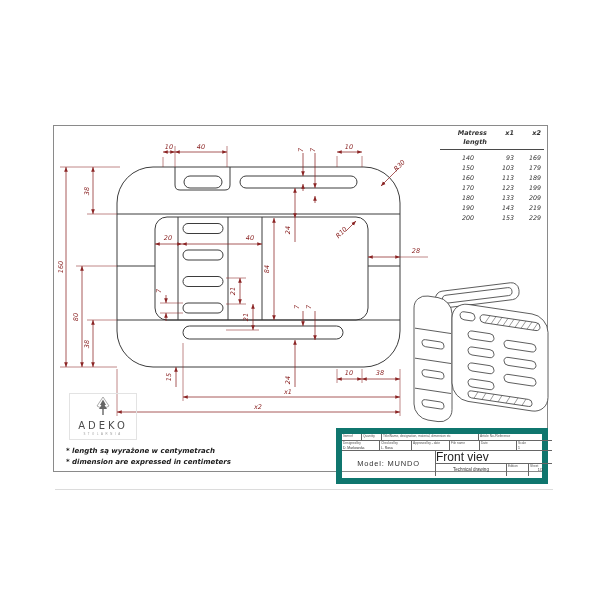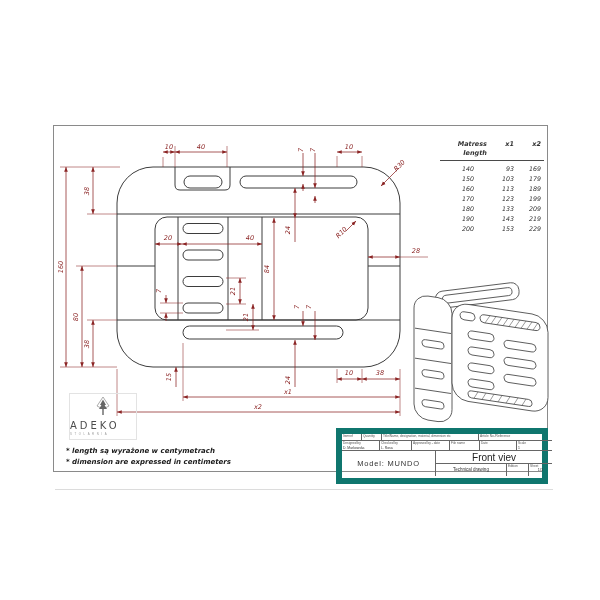--- a/index.html
+++ b/index.html
@@ -10,42 +10,42 @@
         border:1px solid #8a8a8a;box-sizing:border-box;}
   #bottom-shadow{position:absolute;left:55px;top:489px;width:498px;height:1px;background:#dcdcdc;}
   
   #draw{position:absolute;left:0;top:0;}
   .geo{stroke:#3d3d3d;stroke-width:1;fill:none;}
   .geo2{stroke:#3d3d3d;stroke-width:.8;fill:none;}
   .dim{stroke:#8b2424;stroke-width:.75;fill:none;}
   .ext{stroke:#8b2424;stroke-width:.55;fill:none;}
   .dimtxt{font:italic 6.5px "DejaVu Sans",sans-serif;fill:#8b2424;text-anchor:middle;}
   
-  #size-table{position:absolute;left:440px;top:140px;width:104px;color:#333;
+  #size-table{position:absolute;left:440px;top:129px;width:104px;color:#333;
         font:italic 6.3px "DejaVu Sans",sans-serif;}
   #size-table .hdr{display:flex;font-weight:bold;font-size:6.5px;line-height:9px;}
   #size-table .rule{border-top:1px solid #4a4a4a;margin:2px 0 3px 0;}
   .trow{display:flex;line-height:10px;}
   .c1{width:47px;text-align:right;display:inline-block;}
   .c2{width:27px;text-align:right;display:inline-block;}
   .c3{width:27px;text-align:right;display:inline-block;}
   .trow .c1{padding-right:13px;box-sizing:border-box;}
   
   #title-block{position:absolute;left:336px;top:428px;width:212px;height:56px;
         border:6px solid #0f766e;box-sizing:border-box;color:#444;}
   .tb{position:absolute;box-sizing:border-box;overflow:hidden;}
   .tb .lab{display:block;font-size:3.2px;line-height:3.6px;padding:.5px 0 0 1px;color:#555;}
   .tb .val{display:block;font-size:3.4px;line-height:4px;padding:1px 0 0 1px;color:#333;}
   #tb-model{font-size:7.5px;letter-spacing:.8px;color:#333;text-align:center;line-height:25px;}
-  #tb-view{font-size:10px;color:#222;text-align:center;line-height:13px;}
+  #tb-view{font-size:12px;color:#222;line-height:13px;}
   #tb-doctype{font-size:4.5px;color:#333;text-align:center;line-height:12px;}
   #tb-sheetval{font-size:3.8px;text-align:center;color:#333;}
   
   #logo{position:absolute;left:69px;top:393px;width:68px;height:47px;
-        border:1px solid #e3e3e3;box-sizing:border-box;text-align:left;}
+        border:1px solid #e3e3e3;box-sizing:border-box;text-align:center;}
   #logo-brand{position:absolute;left:0;right:0;top:26px;font-size:10px;letter-spacing:3px;
         color:#4c4c4c;font-family:"DejaVu Sans",sans-serif;}
   #logo-tag{position:absolute;left:0;right:0;top:38px;font-size:2.8px;letter-spacing:2.6px;color:#999;}
   #logo-tree{position:absolute;left:50%;transform:translateX(-50%);top:2px;}
   
   .footnote{position:absolute;left:66px;color:#1a1a1a;
         font:bold italic 7px "DejaVu Sans",sans-serif;}
   #fn-pl{top:447px;} #fn-en{top:458px;}
 </style>
 </head>

